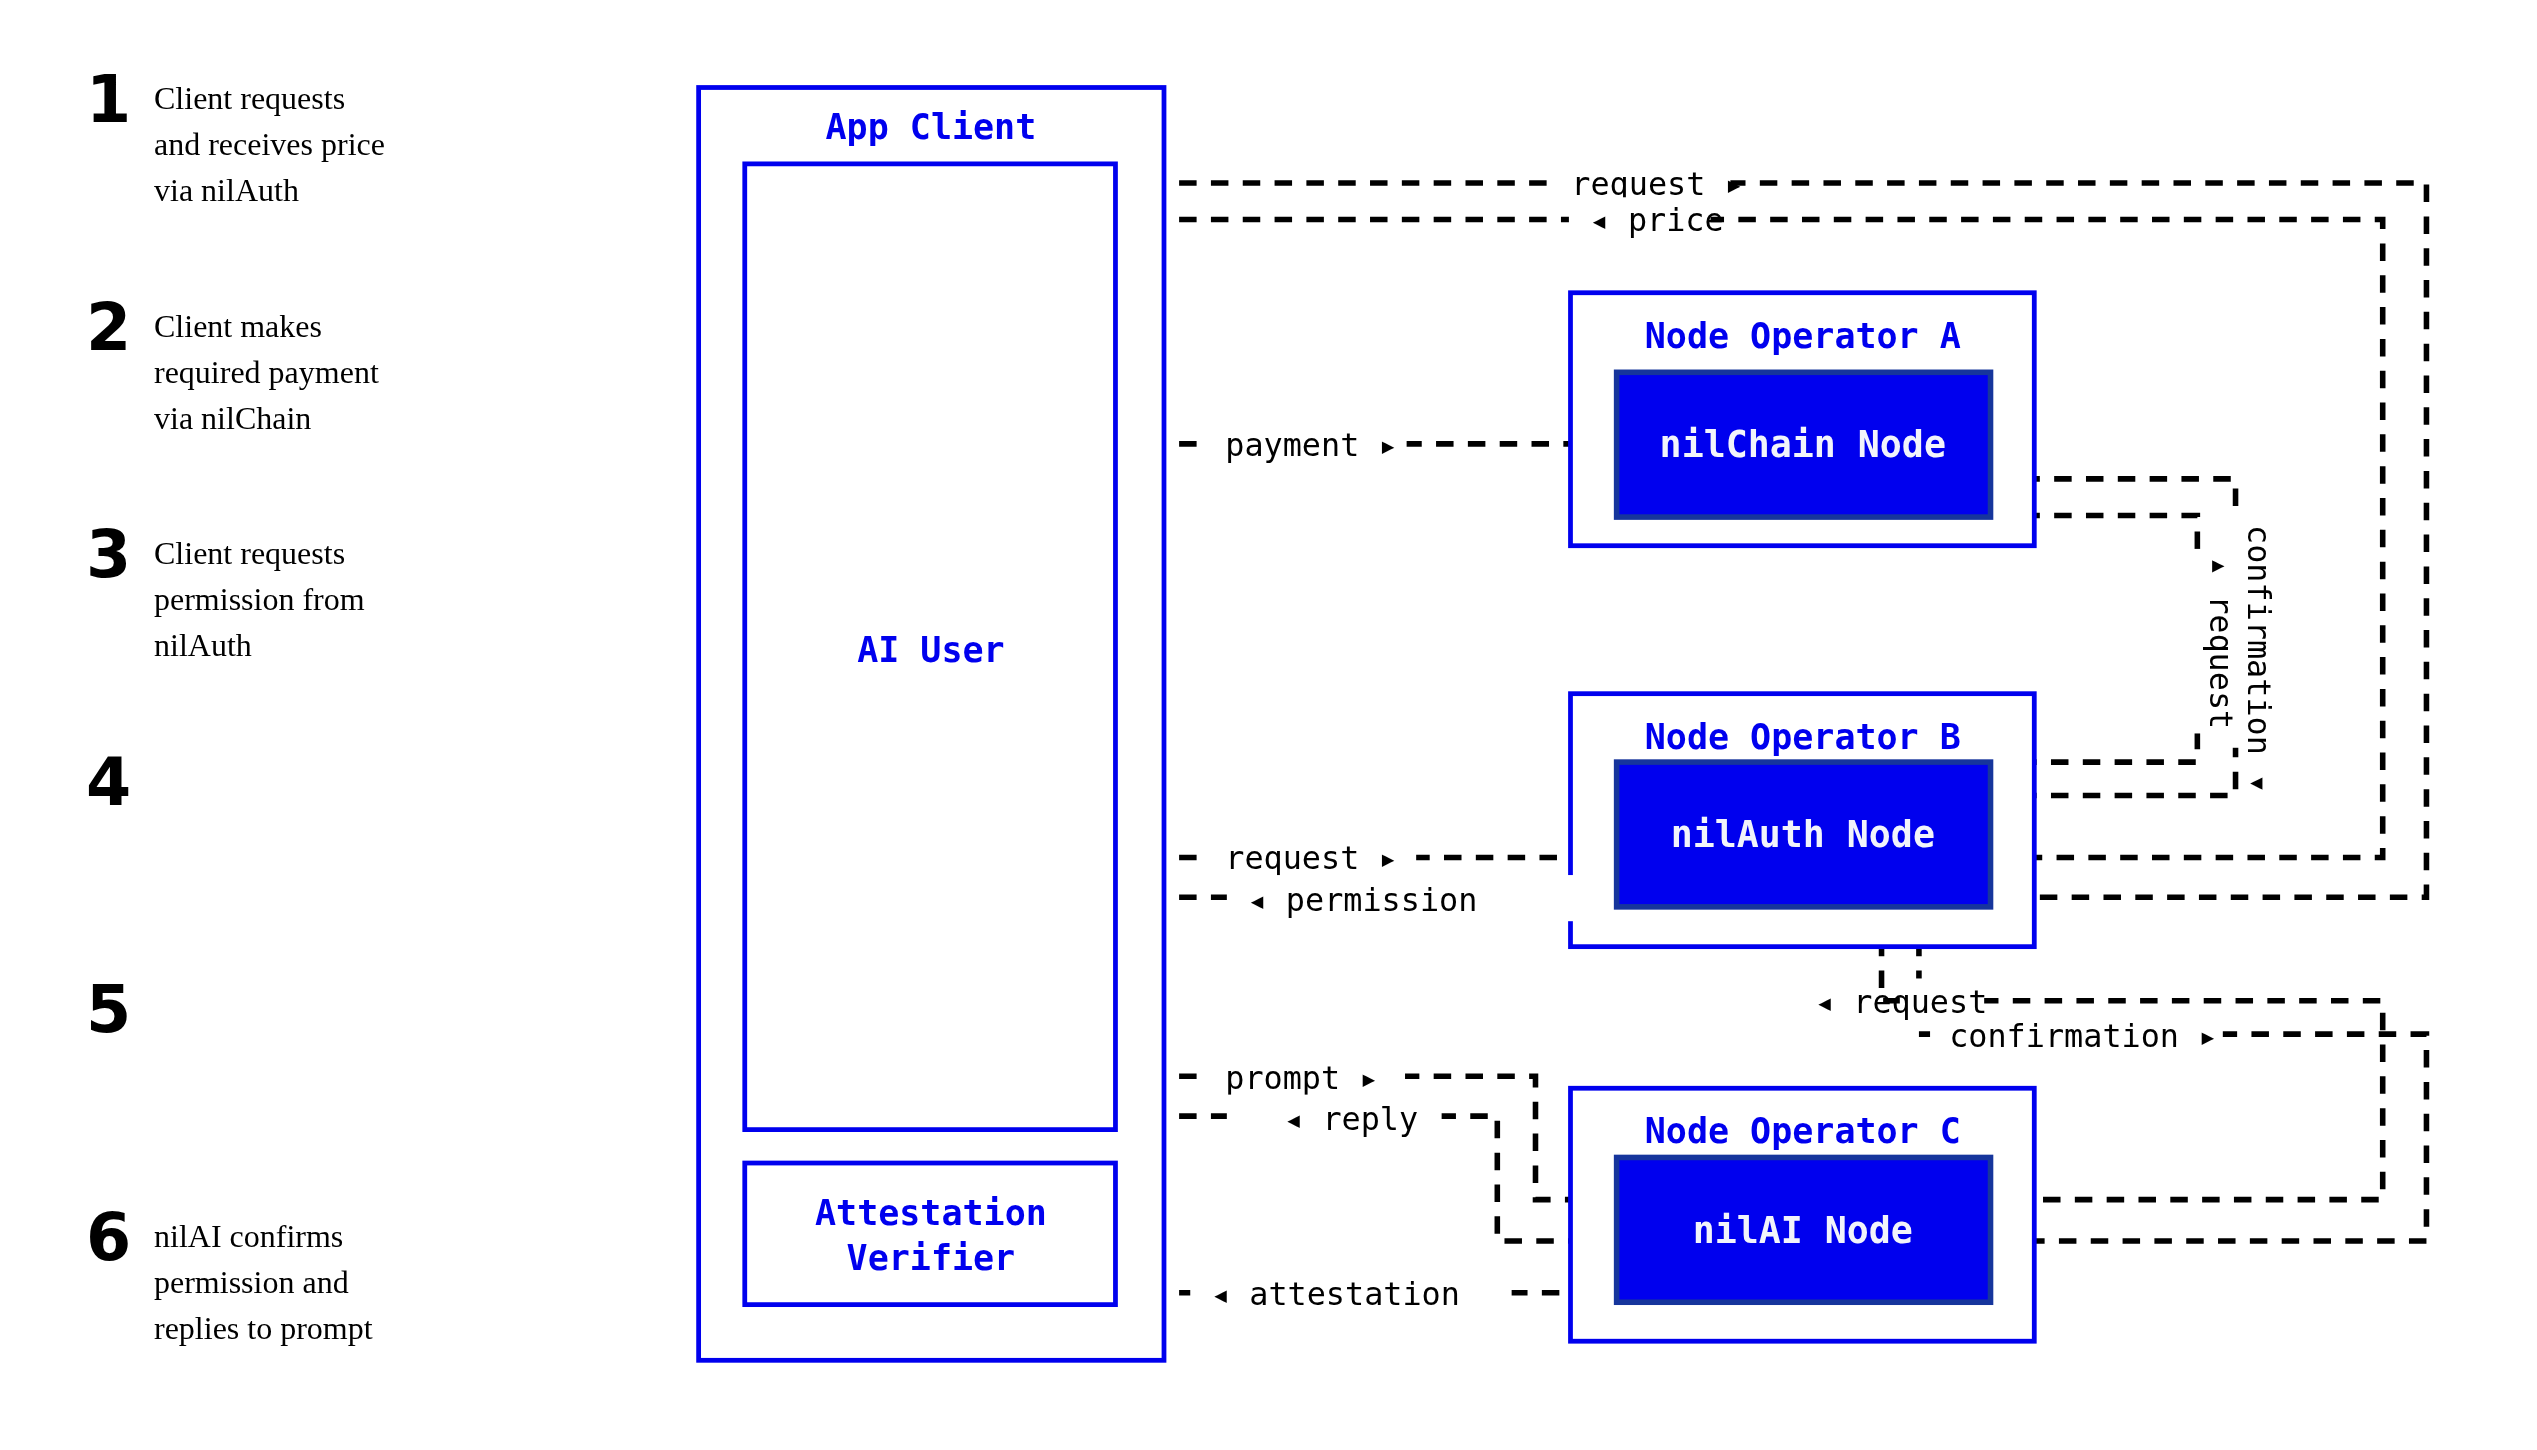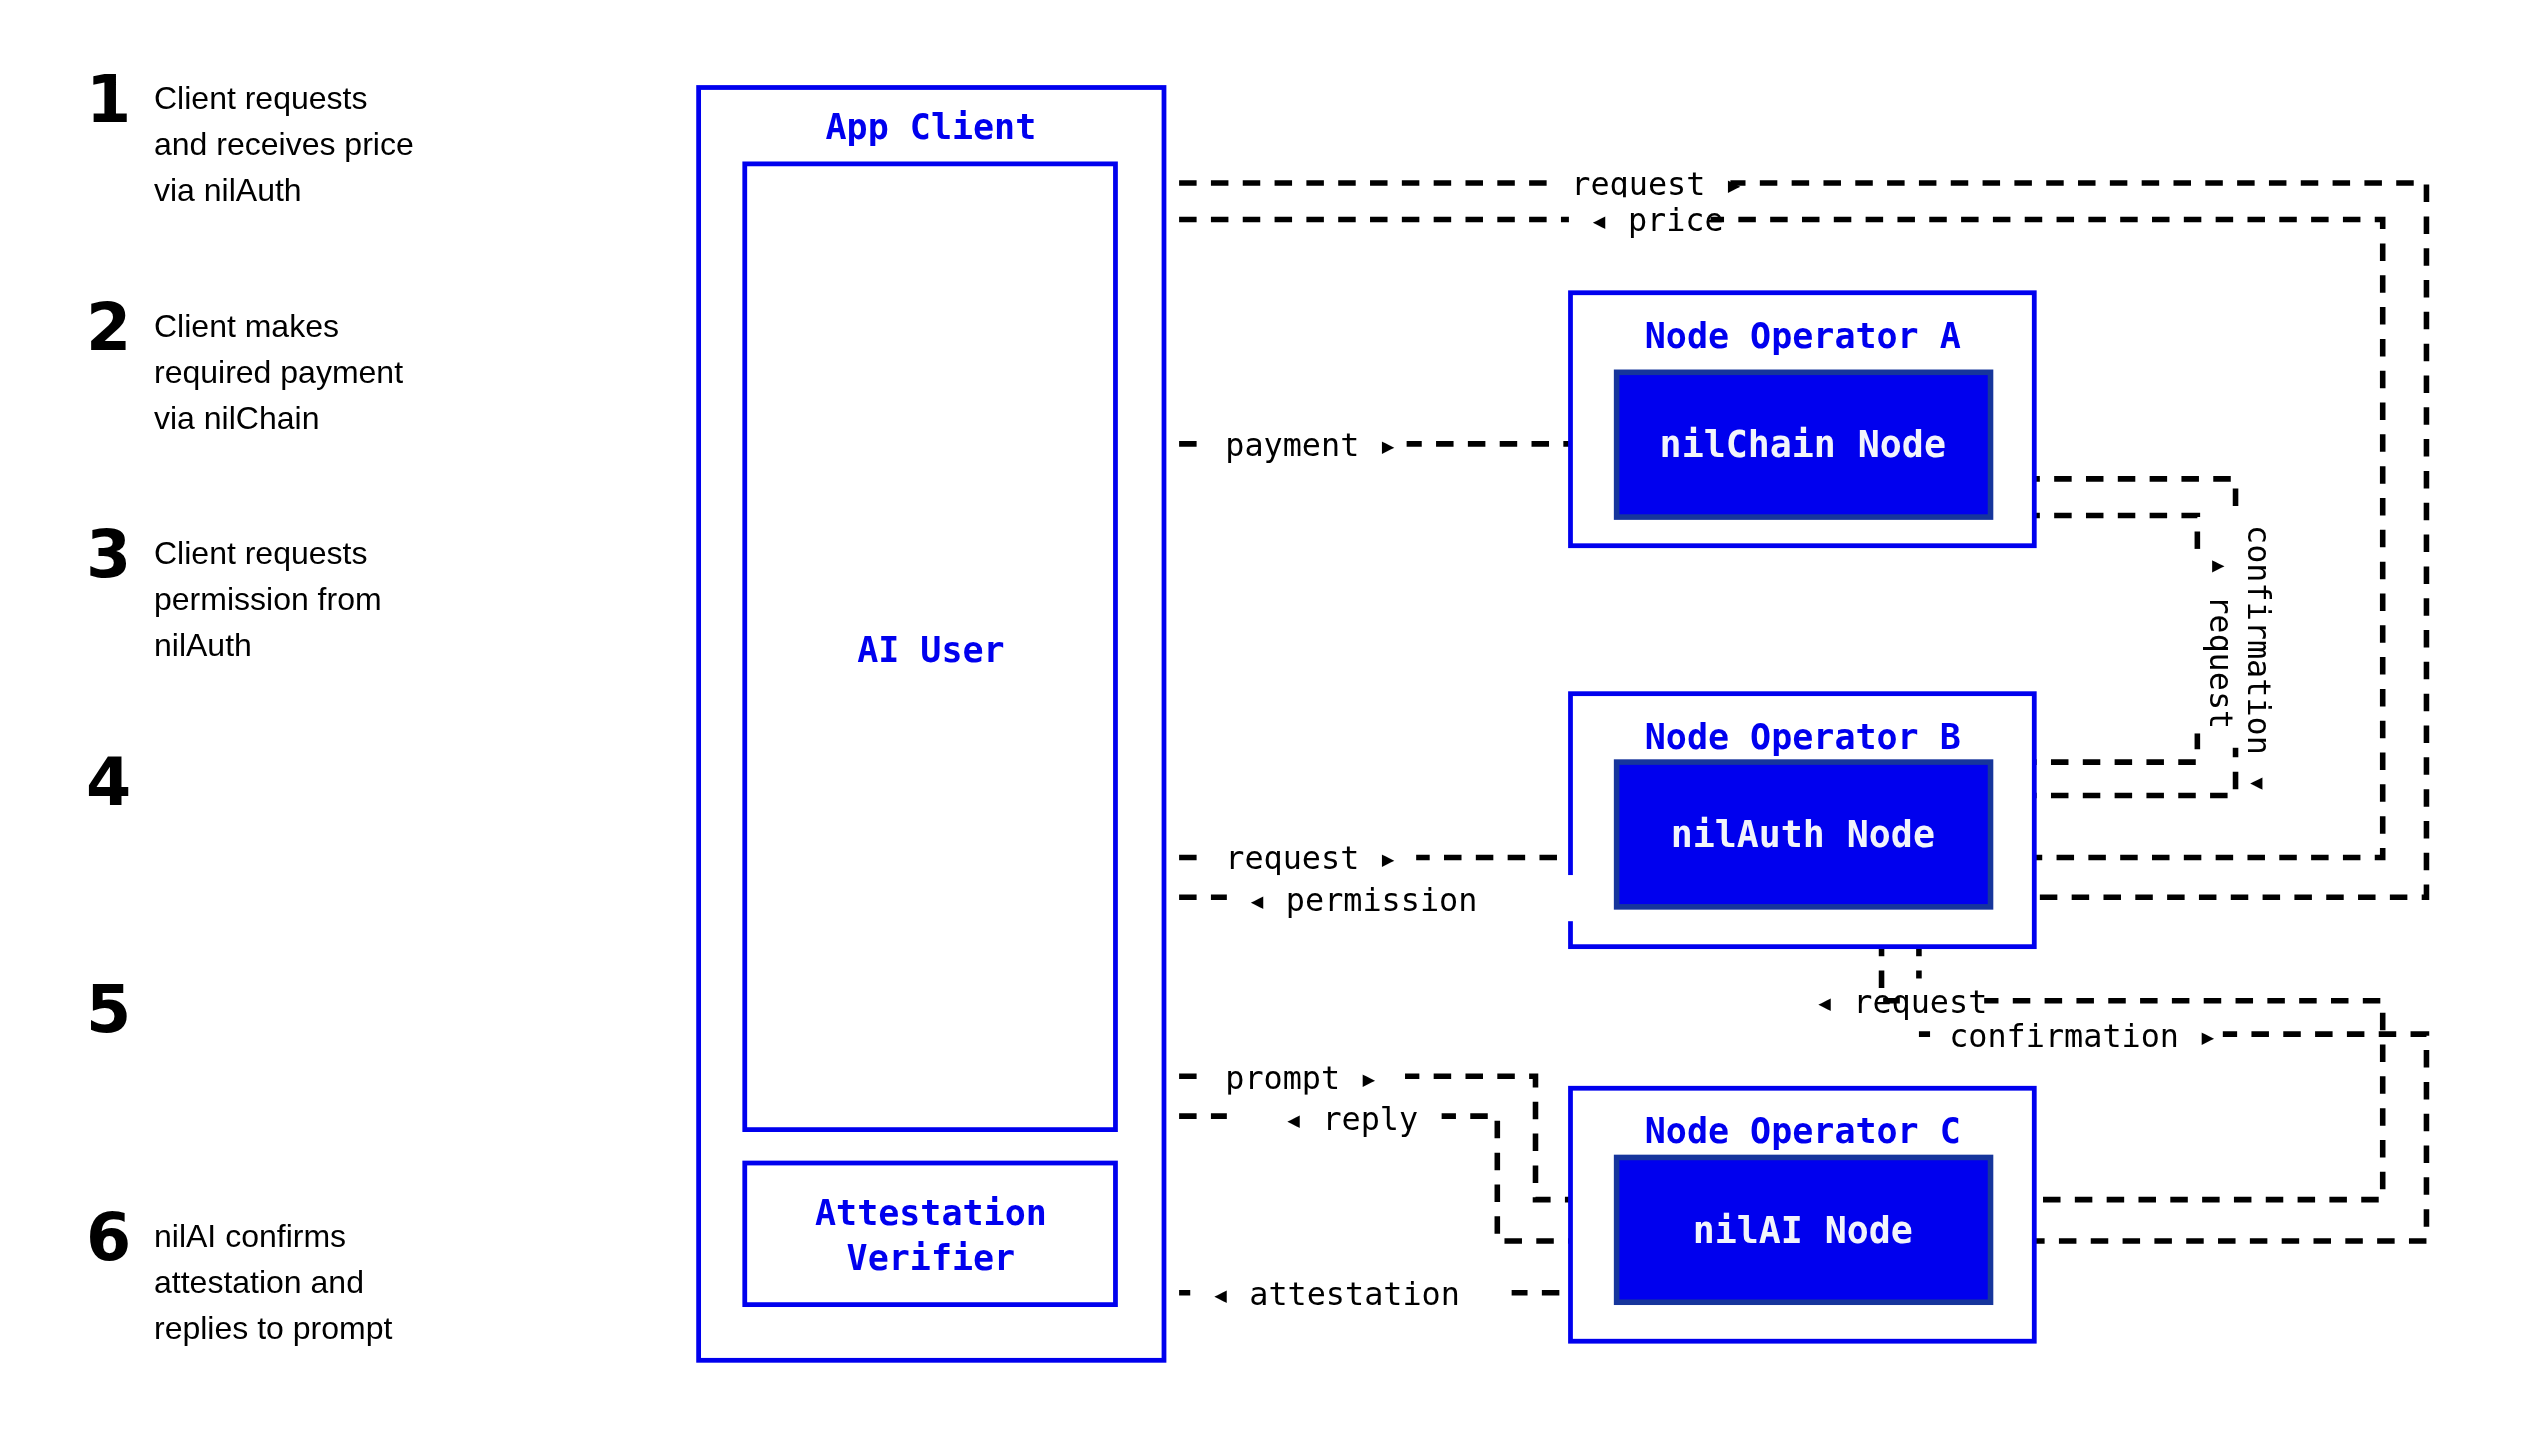--- a/index.html
+++ b/index.html
@@ -32,21 +32,21 @@
     font-weight: bold;
     font-size: 65px;
     line-height: 60px;
     color: #000000;
     width: 68px;
     flex: 0 0 68px;
     text-align: left;
     letter-spacing: -0.8px;
   }
   .legend-text {
-    font-family: Liberation Sans, sans-serif;
+    font-family: Liberation Serif, serif;
     font-size: 32px;
     line-height: 46px;
     color: #000000;
     white-space: pre-line;
     padding-top: 4.8px;
   }
   svg.diagram {
     position: absolute;
     left: 0;
     top: 0;
@@ -116,21 +116,21 @@
     </div>
     <div class="legend-item" style="left:86px; top:753px;">
       <div class="legend-num">4</div>
     </div>
     <div class="legend-item" style="left:86px; top:980px;">
       <div class="legend-num">5</div>
     </div>
     <div class="legend-item" style="left:86px; top:1208px;">
       <div class="legend-num">6</div>
       <div class="legend-text">nilAI confirms
-attestation and
+permission and
 replies to prompt</div>
     </div>
   </div>
 
   <svg class="diagram" viewBox="0 0 3190 1824" xmlns="http://www.w3.org/2000/svg">
 
     <g>
 
       <path class="conn" d="M 1402 230 L 1947 230 M 2172 230 L 3050 230 L 3050 1128 L 2504 1128"></path>
 

